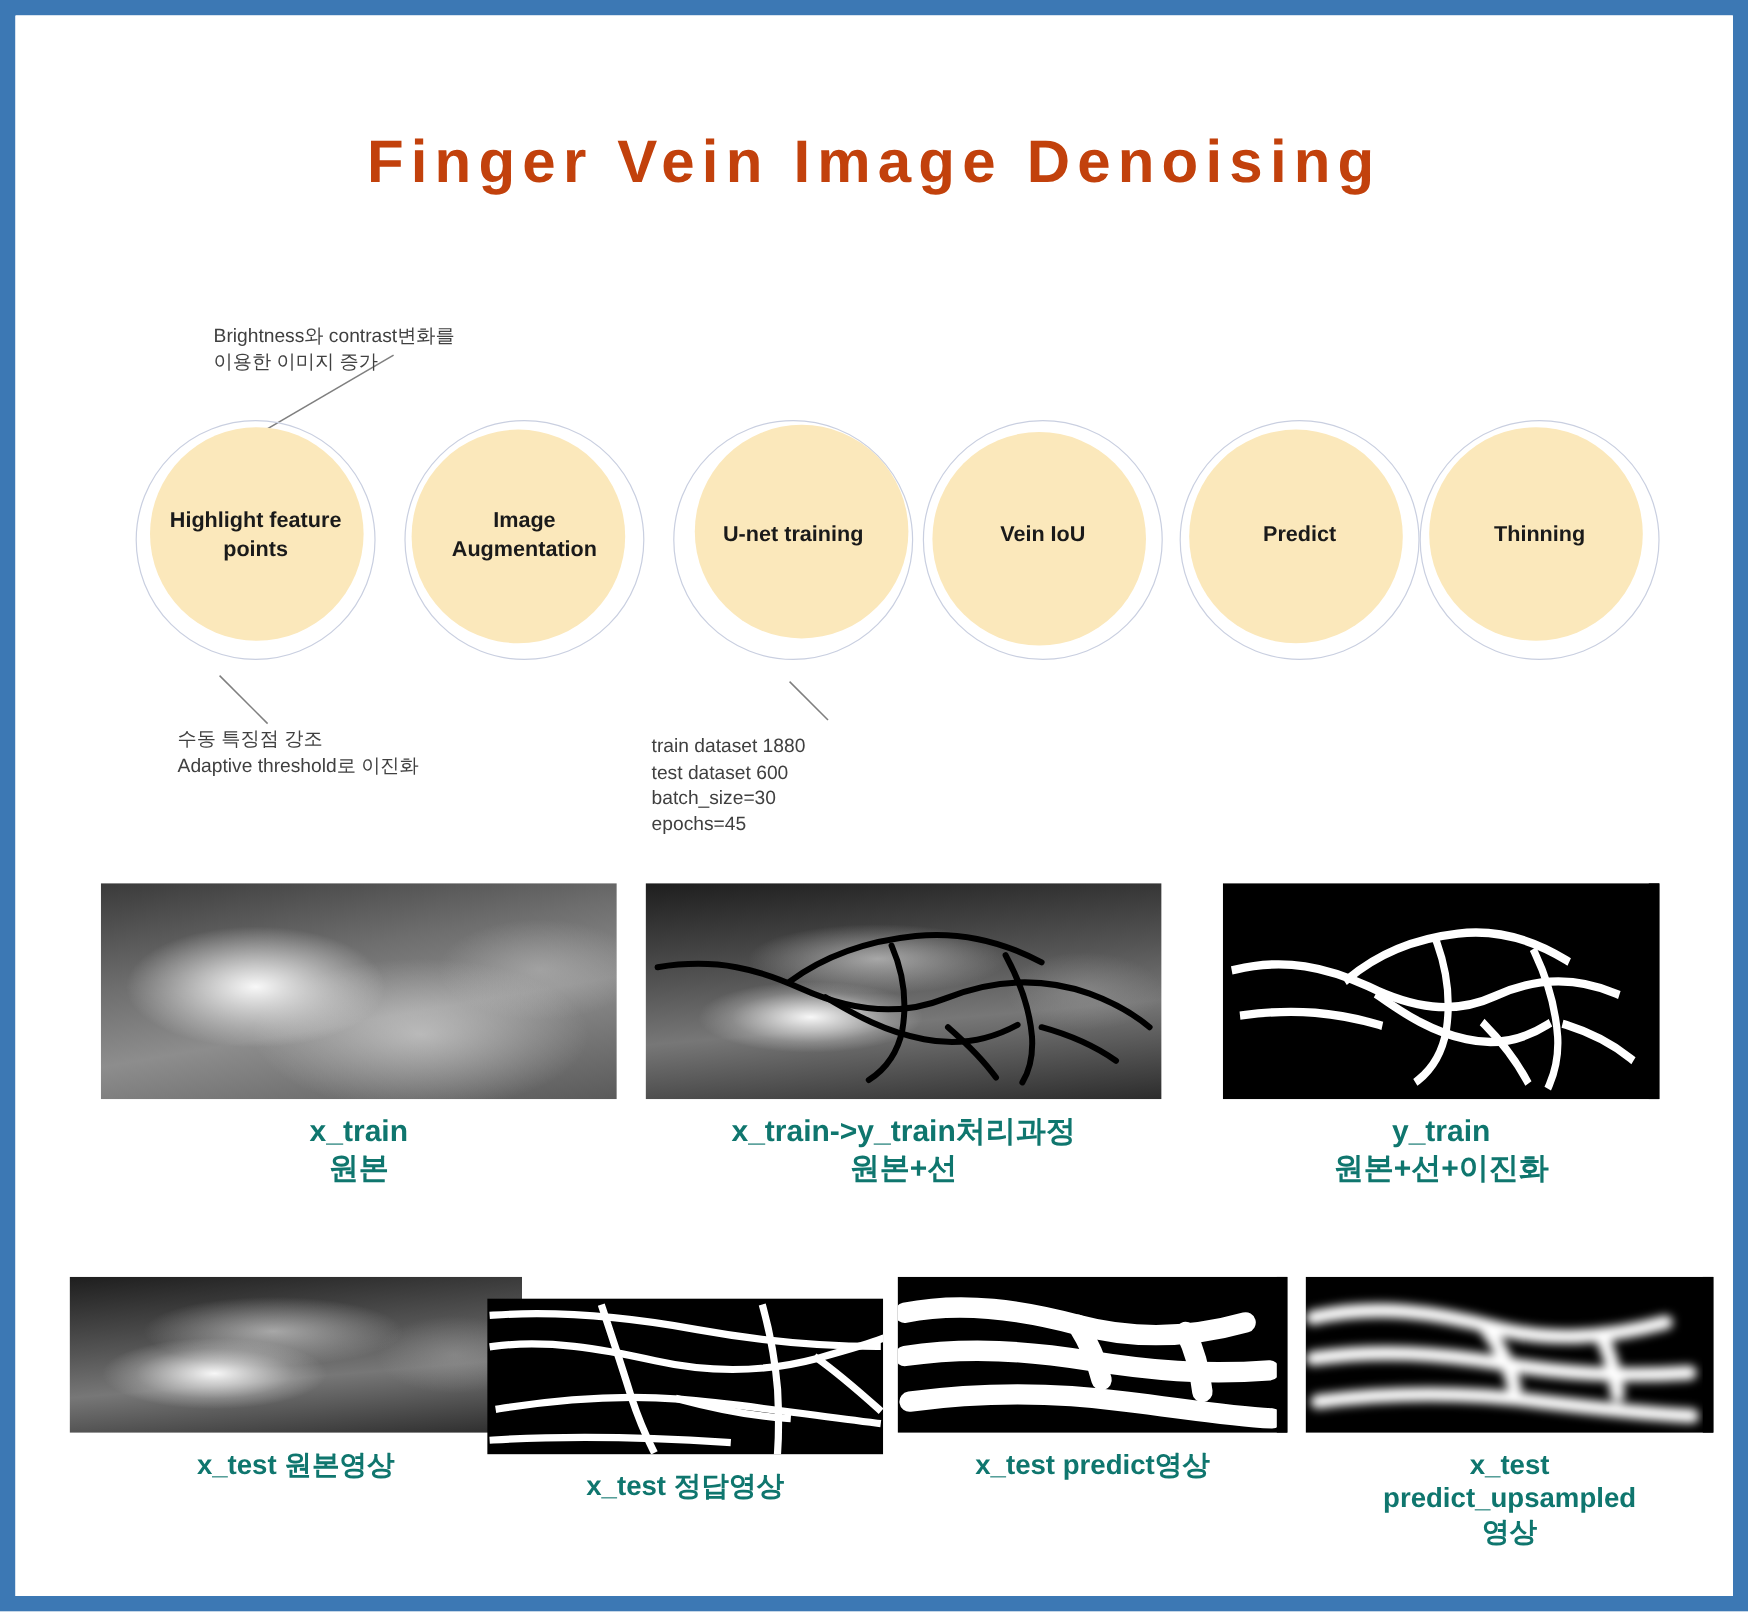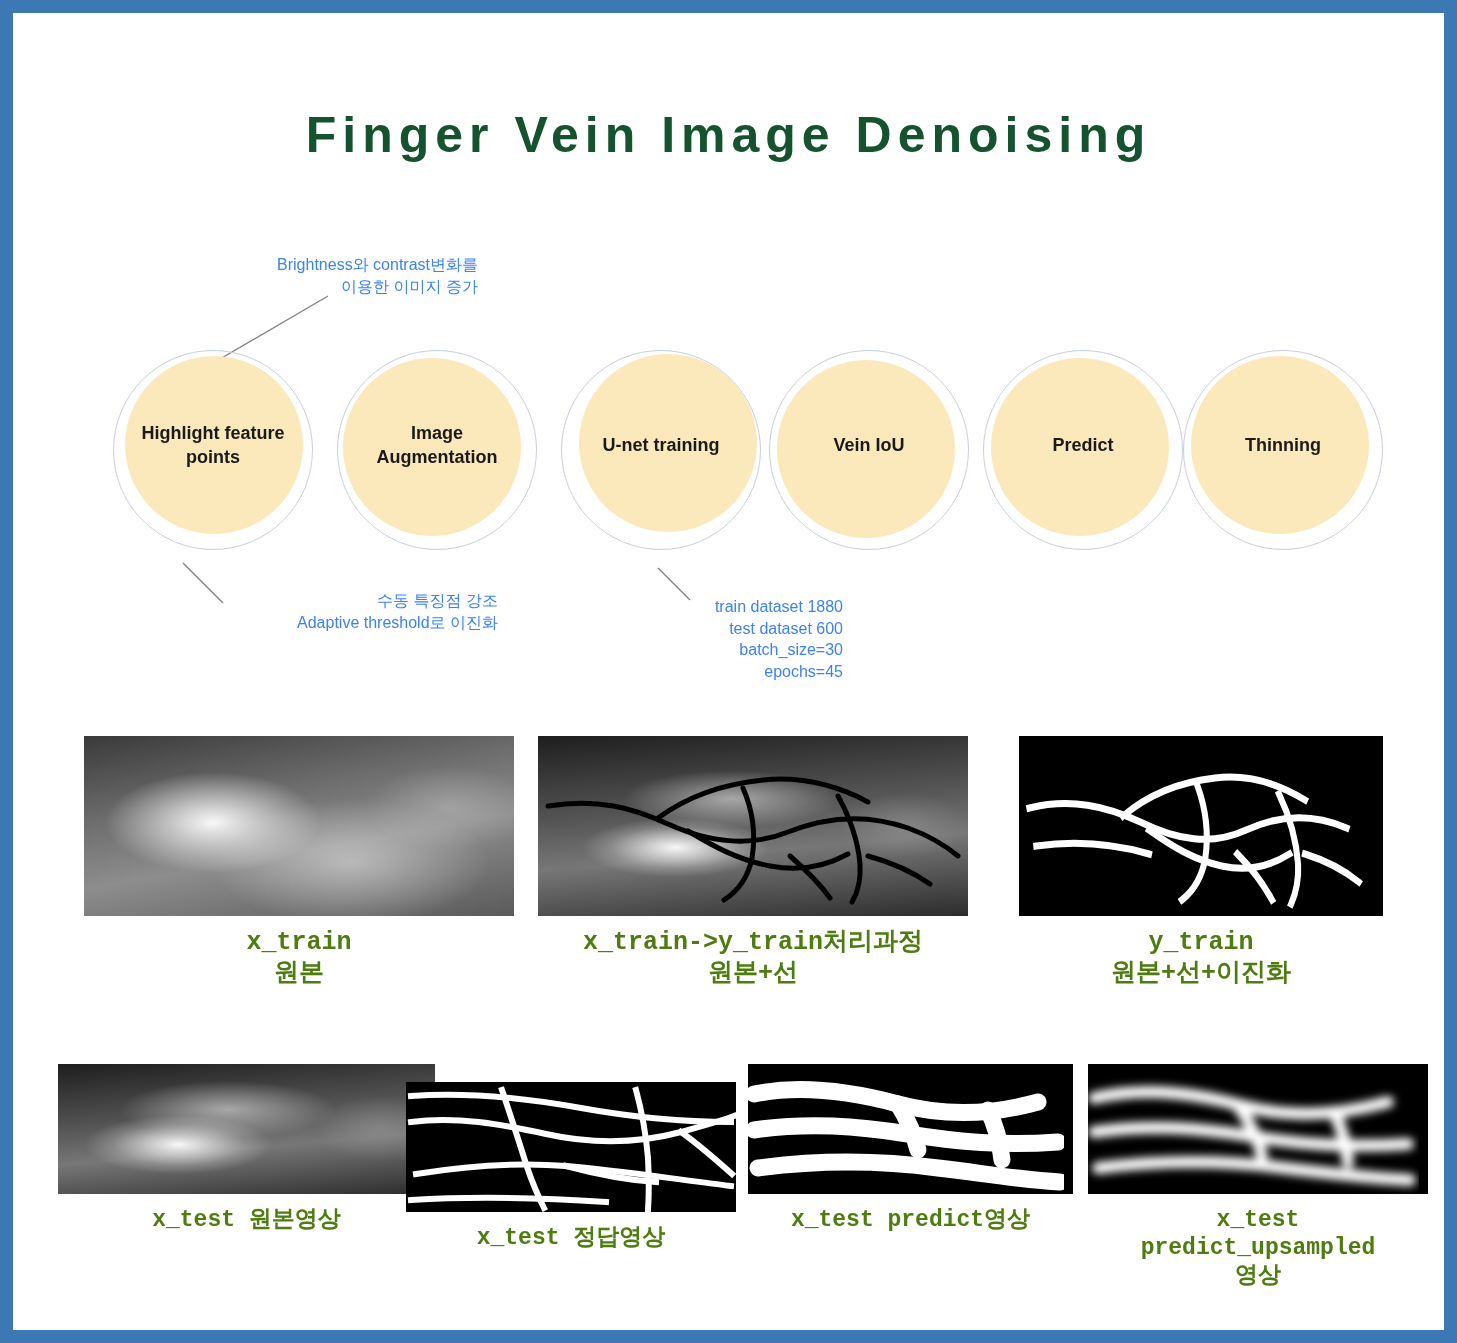--- a/index.html
+++ b/index.html
@@ -31,21 +31,21 @@
   
   #title {
     position: absolute;
     left: 0;
     top: 88px;
     width: 100%;
     text-align: center;
     font-size: 50px;
     font-weight: bold;
     letter-spacing: 6px;
-    color: #14532d;
+    color: #c2410c;
     font-family: "Liberation Sans", sans-serif;
   }
 
   
   #pipeline {
     position: absolute;
     left: 95px;
     top: 332px;
     width: 1270px;
     height: 205px;
@@ -99,26 +99,27 @@
 
   .node.n1 .disc { left: 6px; top: 8px; }
   .node.n2 .disc { left: 18px; top: 4px; }
   .node.n3 .disc { left: 8px; top: 10px; }
   .node.n4 .disc { left: 8px; top: 8px; }
   .node.n5 .disc { left: 8px; top: 6px; }
 
   
   .callout {
     position: absolute;
-    text-align: right;
+    text-align: left;
     font-size: 16px;
-    color: #3b82f6;
+    color: #404040;
     line-height: 1.35;
     white-space: pre-line;
     font-family: "Liberation Sans", sans-serif;
+    margin-top: 16px;
   }
   #callout-aug { left: 160px; top: 236px; width: 300px; }
   #callout-hl  { left: 130px; top: 572px; width: 350px; }
   #callout-unet{ left: 525px; top: 578px; width: 300px; }
 
   .leader {
     position: absolute;
     pointer-events: none;
   }
 
@@ -144,24 +145,23 @@
   .fig .thumb {
     position: relative;
     overflow: hidden;
     background: #000;
     display: block;
   }
   .fig .cap {
     margin-top: 12px;
     font-size: 25px;
     font-weight: bold;
-    color: #4d7c0f;
+    color: #0f766e;
     line-height: 1.22;
     white-space: pre-line;
-    font-family: Liberation Mono, monospace;
   }
   .fig.small .cap { font-size: 23px; }
 
   
   #fig-xtrain      { left: 66px;  top: 8px;  width: 430px; }
   #fig-xtrain-proc { left: 520px; top: 8px;  width: 430px; }
   #fig-ytrain      { left: 985px; top: 8px;  width: 364px; margin-left: 16px; }
 
   
   #fig-xtest-orig    { left: 40px;  top: 6px; width: 377px; }

